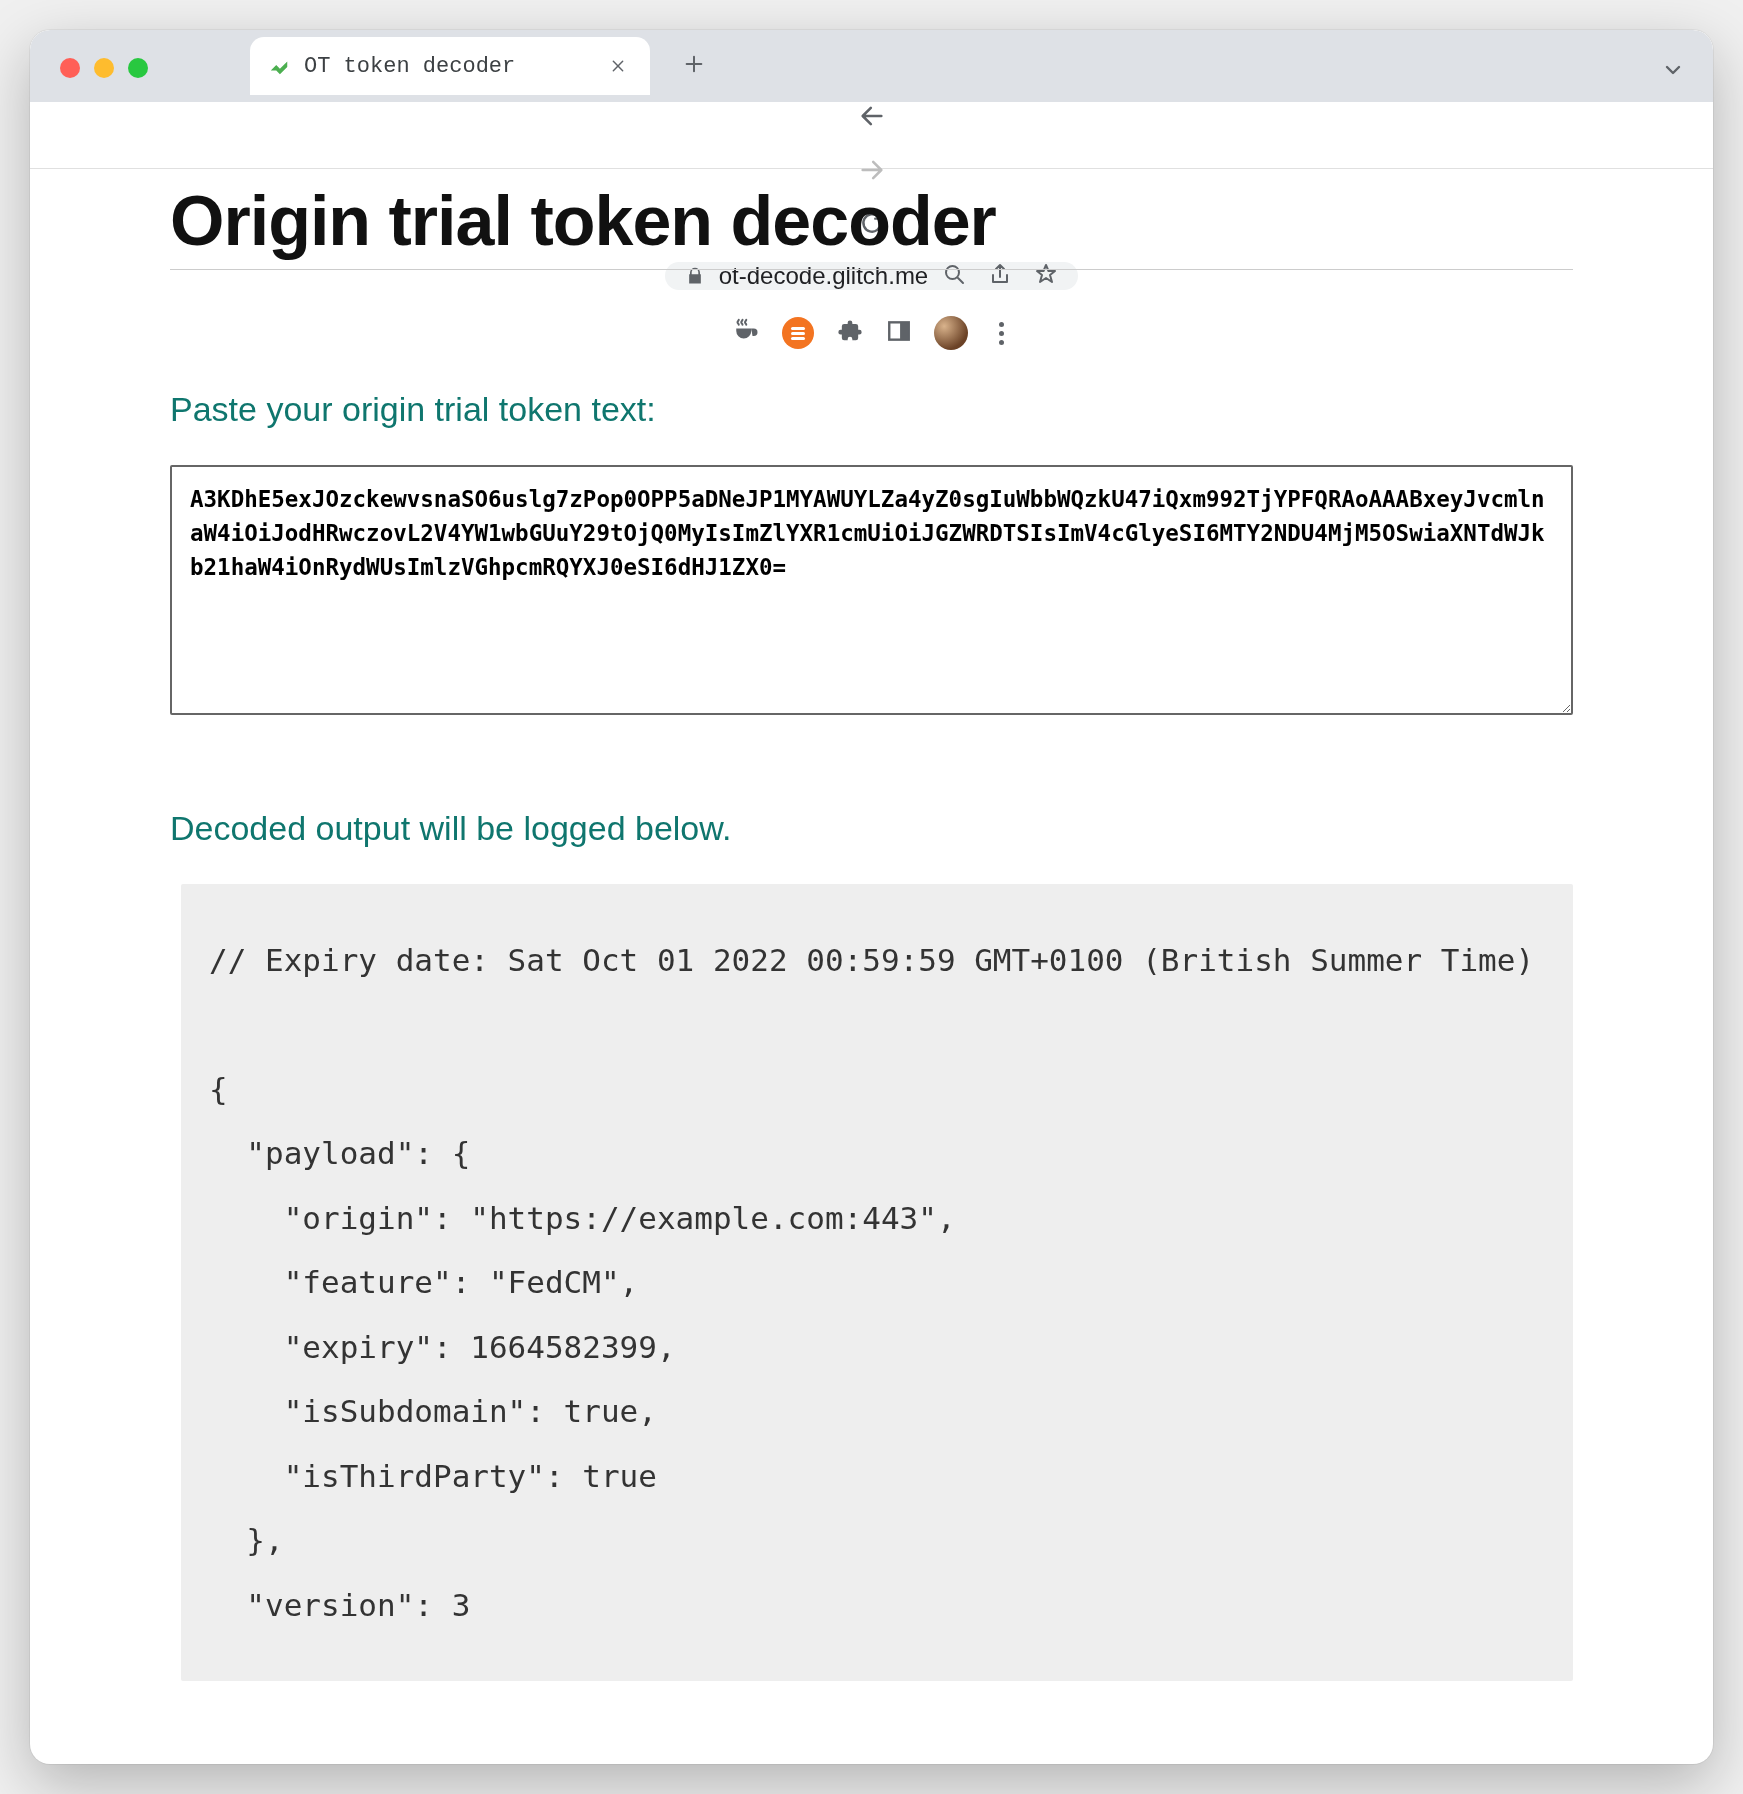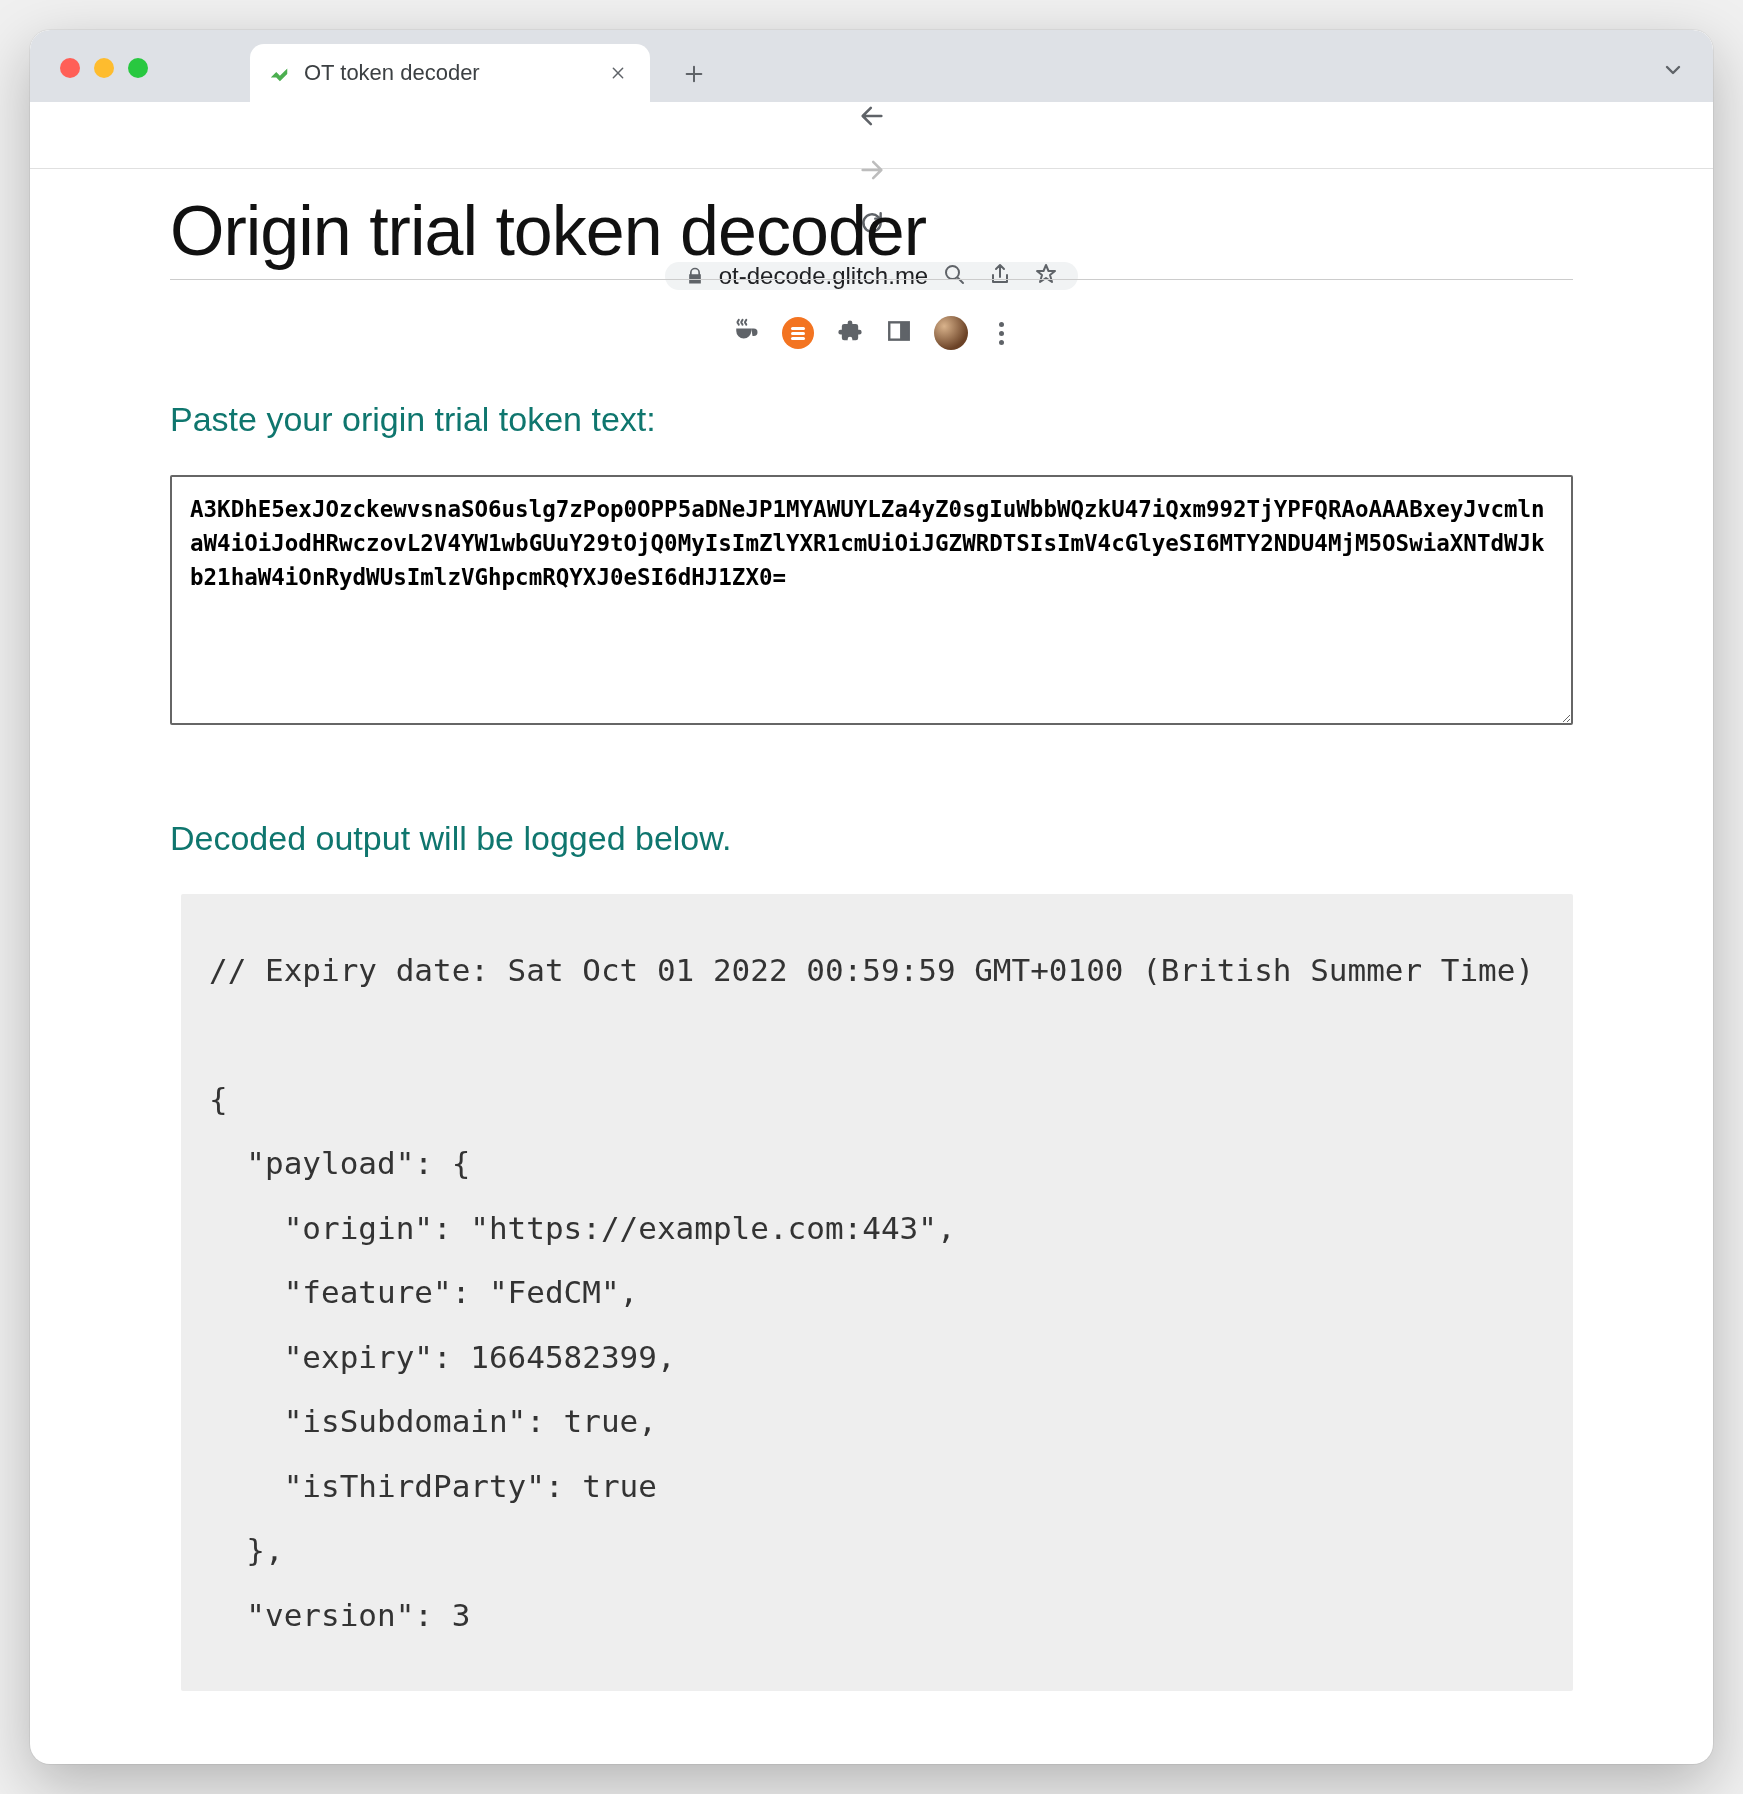--- a/index.html
+++ b/index.html
@@ -23,23 +23,24 @@
     flex-direction: column;
   }
 
   
   .tabstrip {
     height: 72px;
     background: #dee1e6;
     border-top-left-radius: 20px;
     border-top-right-radius: 20px;
     display: flex;
-    align-items: flex-end;
+    align-items: center;
     padding: 0 20px;
     position: relative;
+    font-family: Liberation Mono, monospace;
   }
   .traffic-lights {
     display: flex;
     gap: 14px;
     align-items: center;
     position: absolute;
     top: 28px;
     left: 30px;
   }
   .tl {
@@ -166,24 +167,24 @@
 
   
   .page {
     flex:1;
     overflow: hidden;
     padding: 12px 140px 0 140px;
     box-sizing: border-box;
   }
   h1.page-title {
     font-size: 70px;
-    font-weight: 400;
+    font-weight: 700;
     letter-spacing: -1px;
     color: #111;
-    margin: 10px 0 8px 0;
+    margin: 0 0 8px 0;
     font-family: "Helvetica Neue", Helvetica, Arial, sans-serif;
   }
   .hr {
     border: none;
     border-top: 1px solid #ccc;
     margin: 0 0 120px 0;
   }
   .section-label {
     font-size: 34px;
     color:#0f766e;

